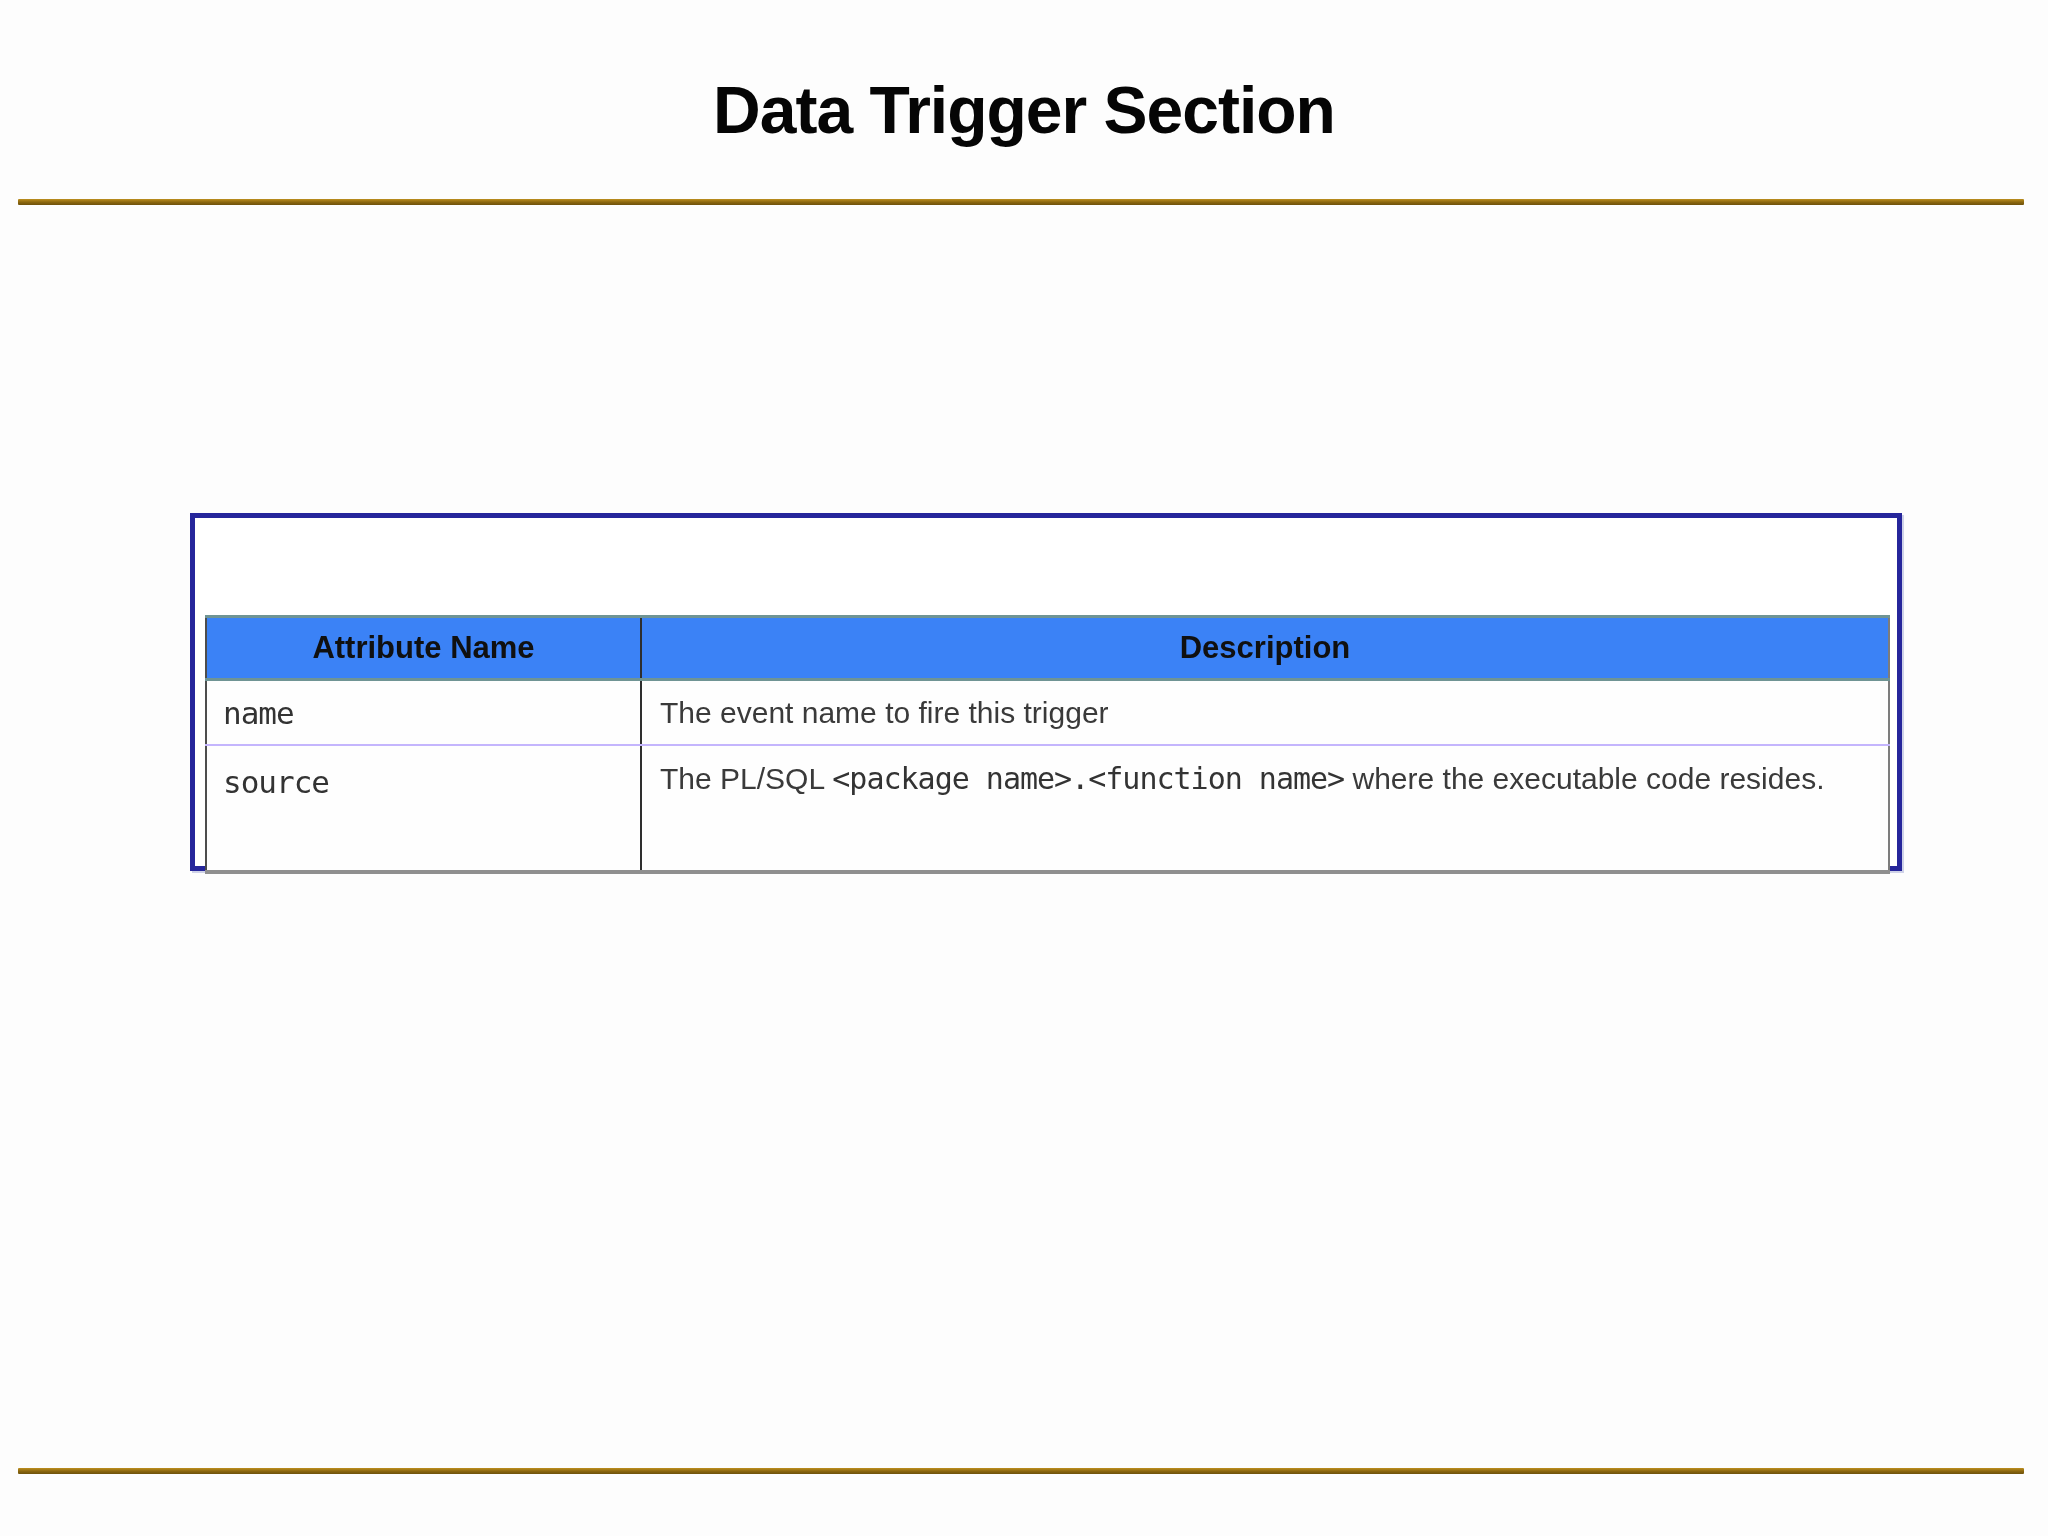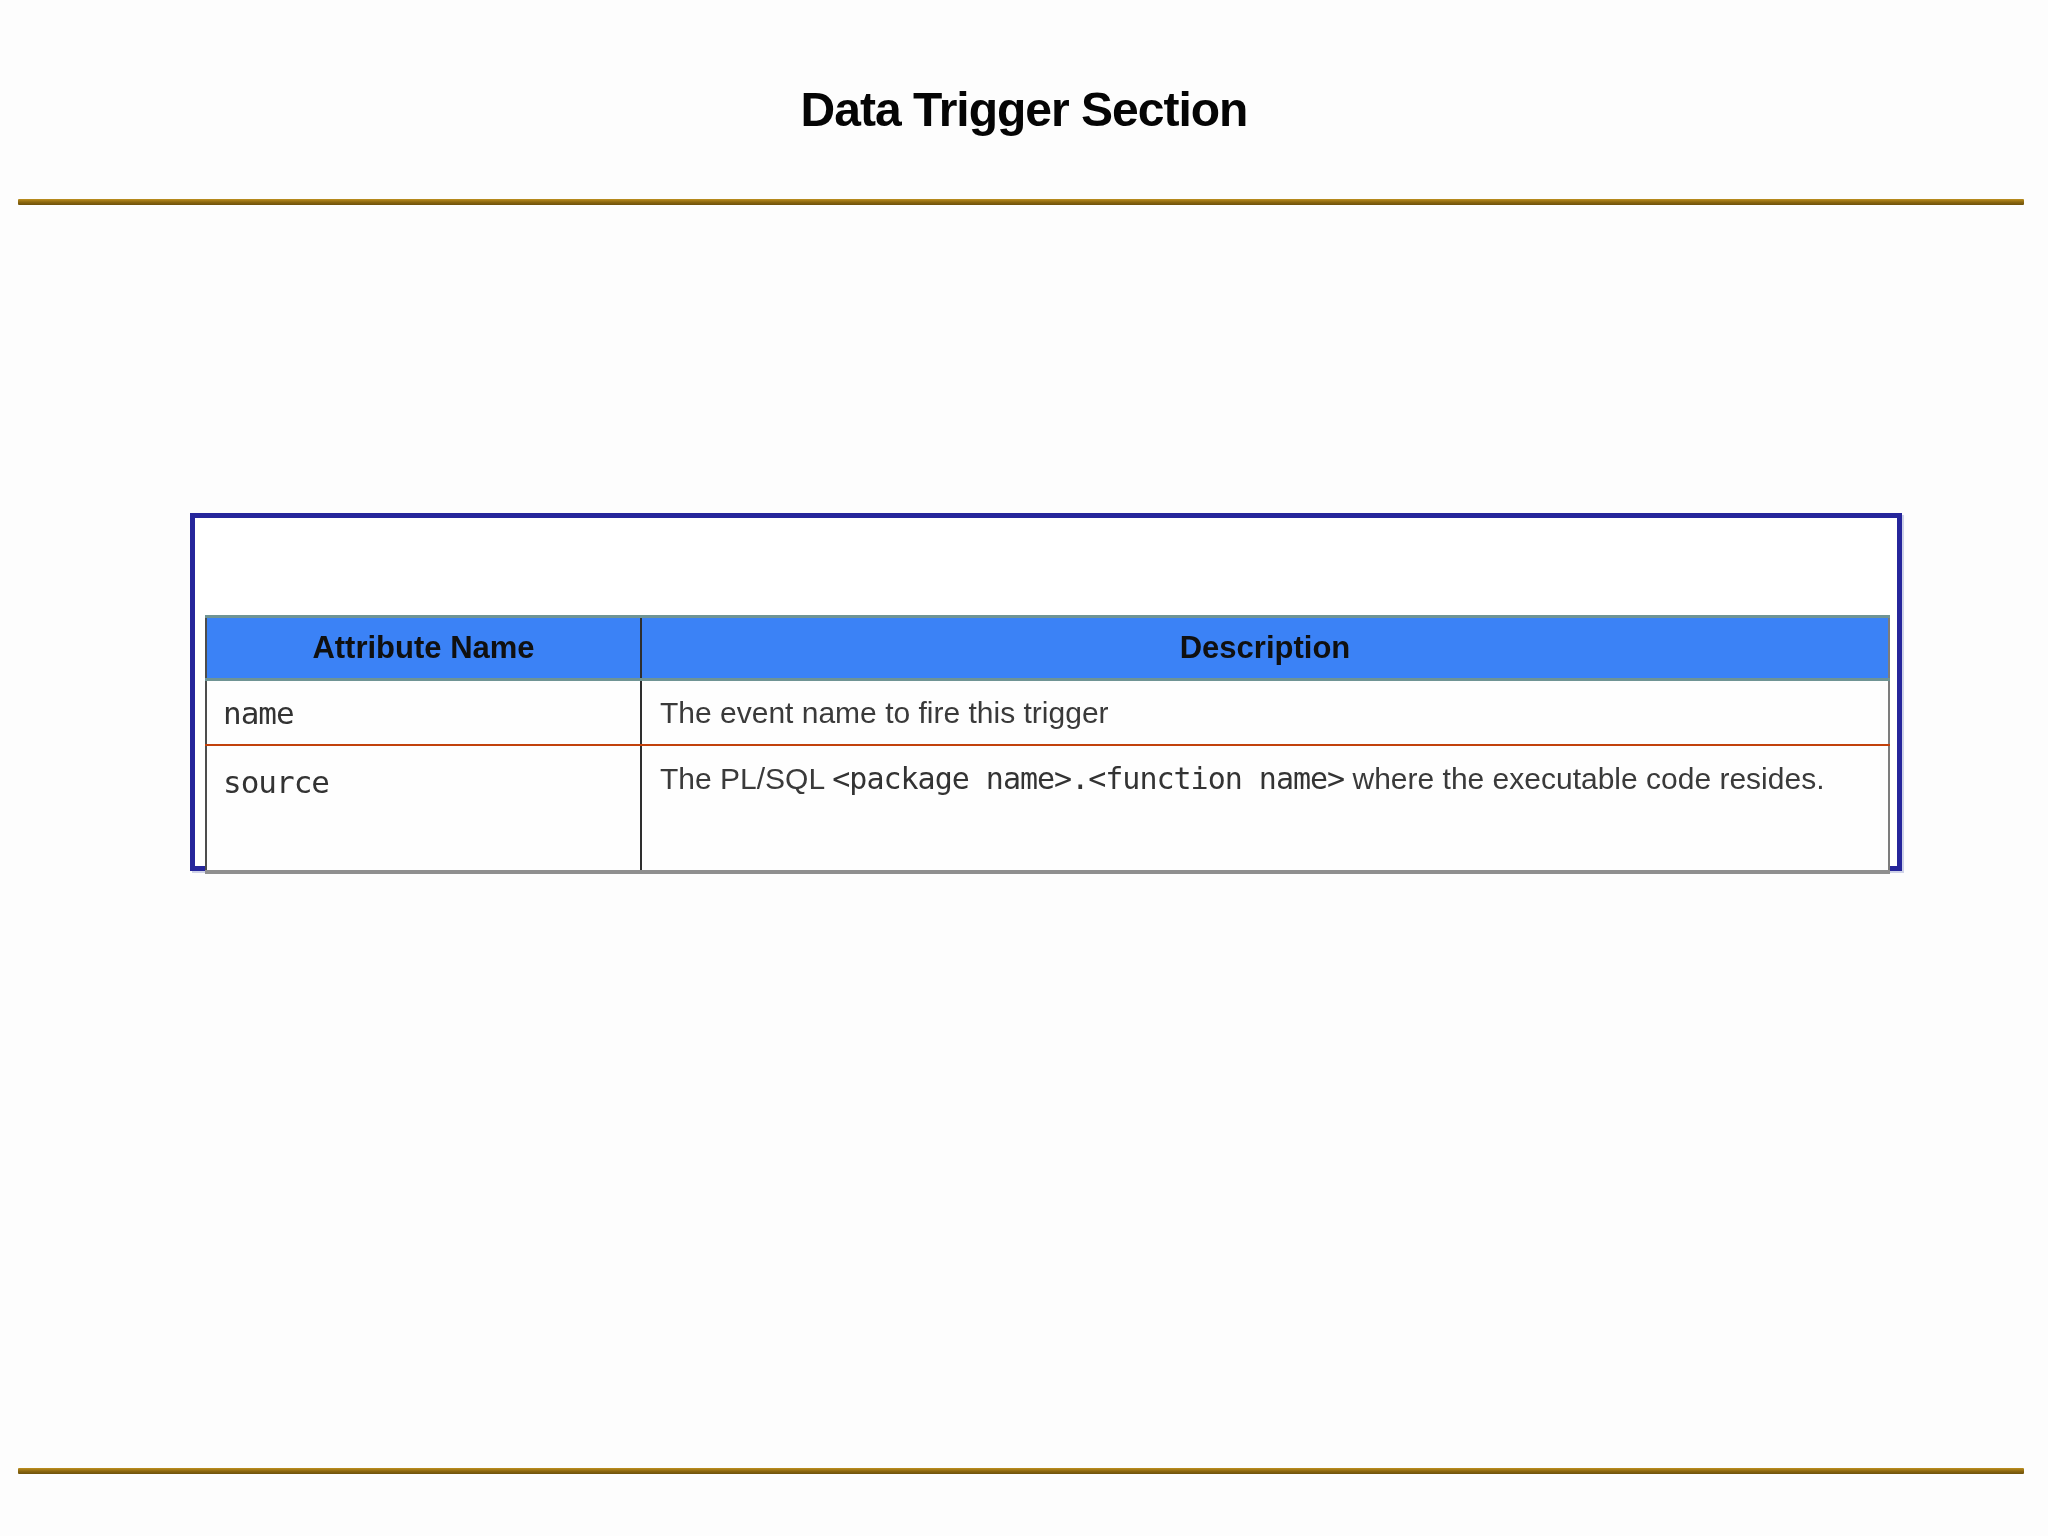--- a/index.html
+++ b/index.html
@@ -14,21 +14,21 @@
     height: 1536px;
     background: #fdfdfd;
     overflow: hidden;
   }
   .slide-title {
     position: absolute;
     top: 68px;
     left: 0;
     width: 100%;
     text-align: center;
-    font-size: 48px;
+    font-size: 66px;
     line-height: 84px;
     font-weight: bold;
     color: #050505;
     letter-spacing: -1px;
   }
   .rule {
     position: absolute;
     left: 18px;
     width: 2006px;
     height: 6px;
@@ -81,21 +81,21 @@
     height: 60px;
     text-align: center;
     padding: 0;
   }
   .attr-table .col-divider { border-right: 2px solid #2e2e2e; }
   .attr-table td {
     padding: 0;
     vertical-align: middle;
     background: #fefefe;
   }
-  tr.row-name td { height: 63px; border-bottom: 2px solid #c2410c; }
+  tr.row-name td { height: 63px; border-bottom: 2px solid #c4b5fd; }
   tr.row-source td { height: 106px; border-bottom: 4px solid #8f8f8f; vertical-align: top; }
   td.attr-cell {
     font-family: "DejaVu Sans Mono", monospace;
     font-size: 31px;
     color: #333333;
     padding-left: 16px;
     letter-spacing: -1px;
   }
   tr.row-source td.attr-cell { padding-top: 18px; }
   td.desc-cell {

